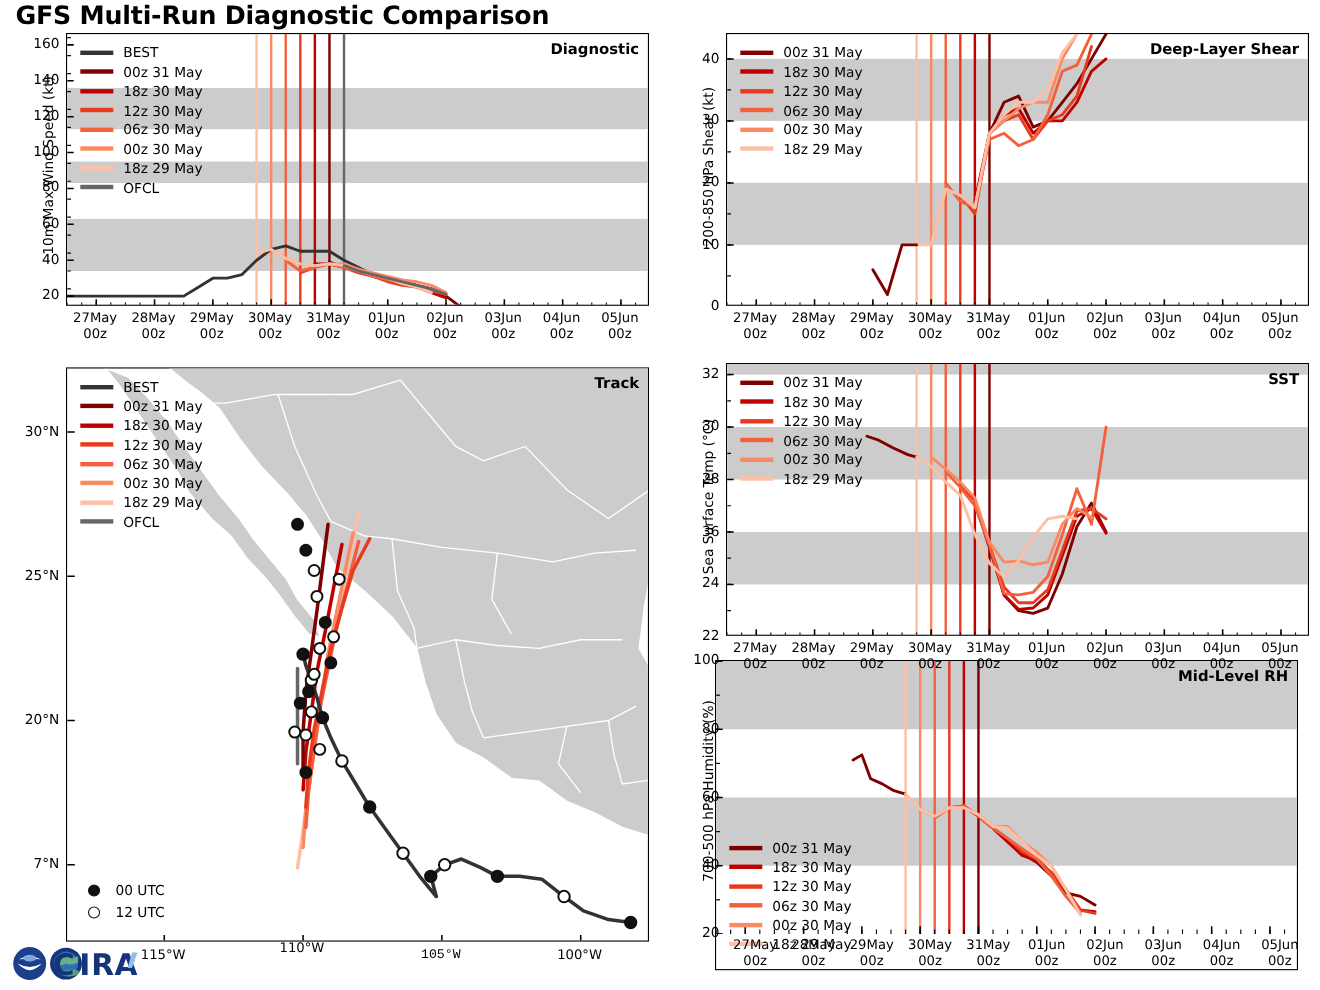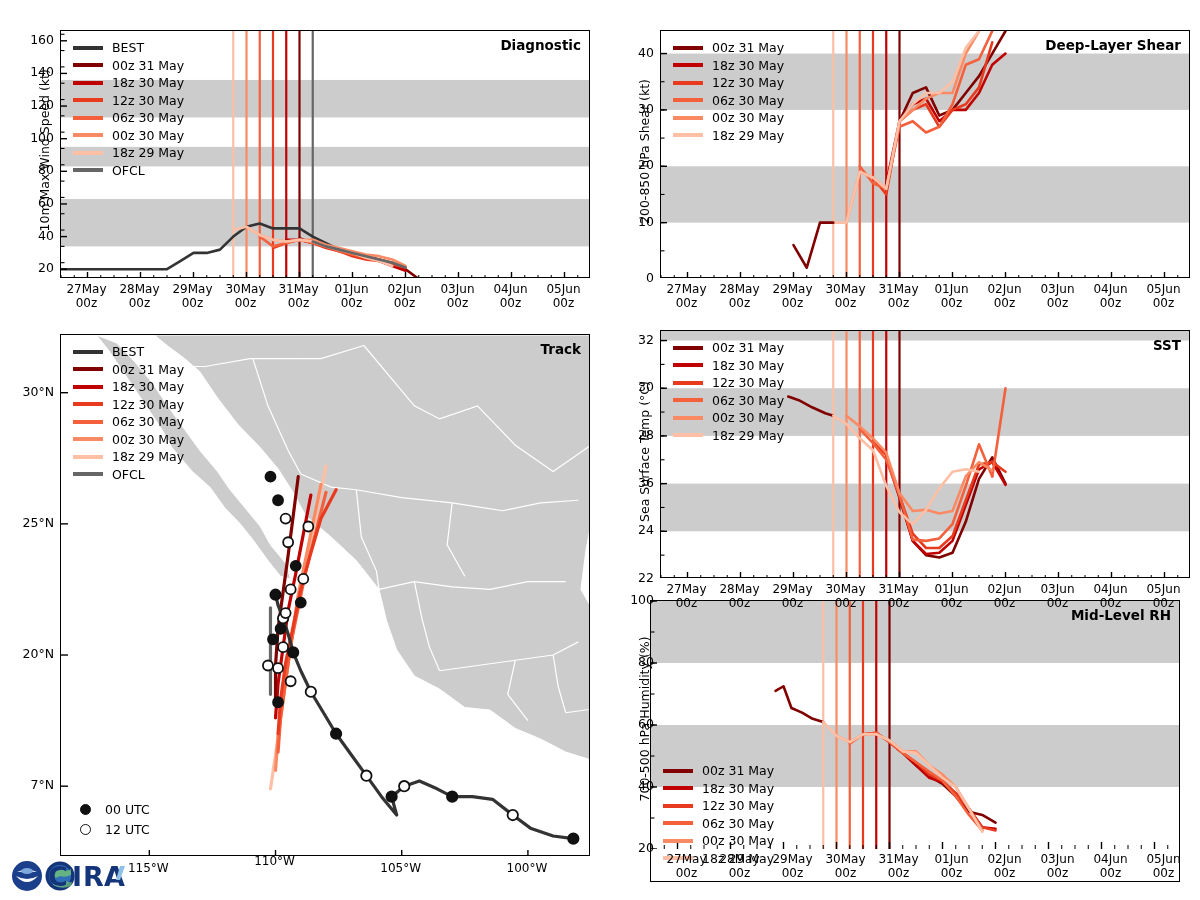--- a/index.html
+++ b/index.html
@@ -22,20 +22,21 @@
   .mk-legend .row{display:flex;align-items:center;height:20px;}
   .mk-legend .dot{width:9px;height:9px;border-radius:50%;margin-left:9px;margin-right:14px;}
   .dot.filled{background:#111;border:1.4px solid #111;}
   .dot.open{background:#fff;border:1.6px solid #111;}
   .logo{position:absolute;left:8px;bottom:4px;width:126px;height:40px;}
 </style>
 </head>
 <body>
 
 <div class="hdr">
+  <div class="title-left">GFS Multi-Run Diagnostic Comparison</div>
 </div>
 
 <div class="panel" id="panel-intensity" style="left:60px;top:30px;width:530px;height:248px;">
     <div class="frame">
       <svg width="530" height="248" class="plotsvg">
         <rect x="0" y="168.05263157894737" width="530" height="47.31578947368422" fill="#cccccc"></rect>
         <rect x="0" y="115.84210526315789" width="530" height="19.57894736842107" fill="#cccccc"></rect>
         <rect x="0" y="48.94736842105263" width="530" height="37.5263157894737" fill="#cccccc"></rect>
         <line x1="238.5" y1="0" x2="238.5" y2="248" stroke="#800000" stroke-width="2.2"></line>
         <line x1="225.25" y1="0" x2="225.25" y2="248" stroke="#c00000" stroke-width="2.2"></line>
@@ -710,14 +711,14 @@
 <div class="xtick" style="left: 1023.5px; top: 852px; width: 68px;"><span>03Jun</span><br><span>00z</span></div>
 <div class="xtick" style="left: 1076.5px; top: 852px; width: 68px;"><span>04Jun</span><br><span>00z</span></div>
 <div class="xtick" style="left: 1129.5px; top: 852px; width: 68px;"><span>05Jun</span><br><span>00z</span></div>
 <div class="ylabel" style="transform: rotate(-90deg); left: 644px; top: 714px; width: 160px; text-align: center; margin-left: -80px;">700-500 hPa Humidity (%)</div>
 <div class="ytick" style="left: 2px; top: 777.176px; width: 52px;">7°N</div>
 <div class="ytick" style="left: 2px; top: 646.02px; width: 52px;">20°N</div>
 <div class="ytick" style="left: 2px; top: 514.864px; width: 52px;">25°N</div>
 <div class="ytick" style="left: 2px; top: 383.709px; width: 52px;">30°N</div>
 <div class="xtick" style="left: 114.333px; top: 861px; width: 68px;">115°W</div>
 <div class="xtick" style="left: 240.524px; top: 854px; width: 68px;">110°W</div>
-<div class="xtick" style="left: 366.714px; top: 861px; width: 68px;">105°W</div>
+<div class="xtick" style="left: 366.714px; top: 861px; width: 68px; font-family: Liberation Mono, monospace;">105°W</div>
 <div class="xtick" style="left: 492.905px; top: 861px; width: 68px;">100°W</div>
 
 </body></html>

